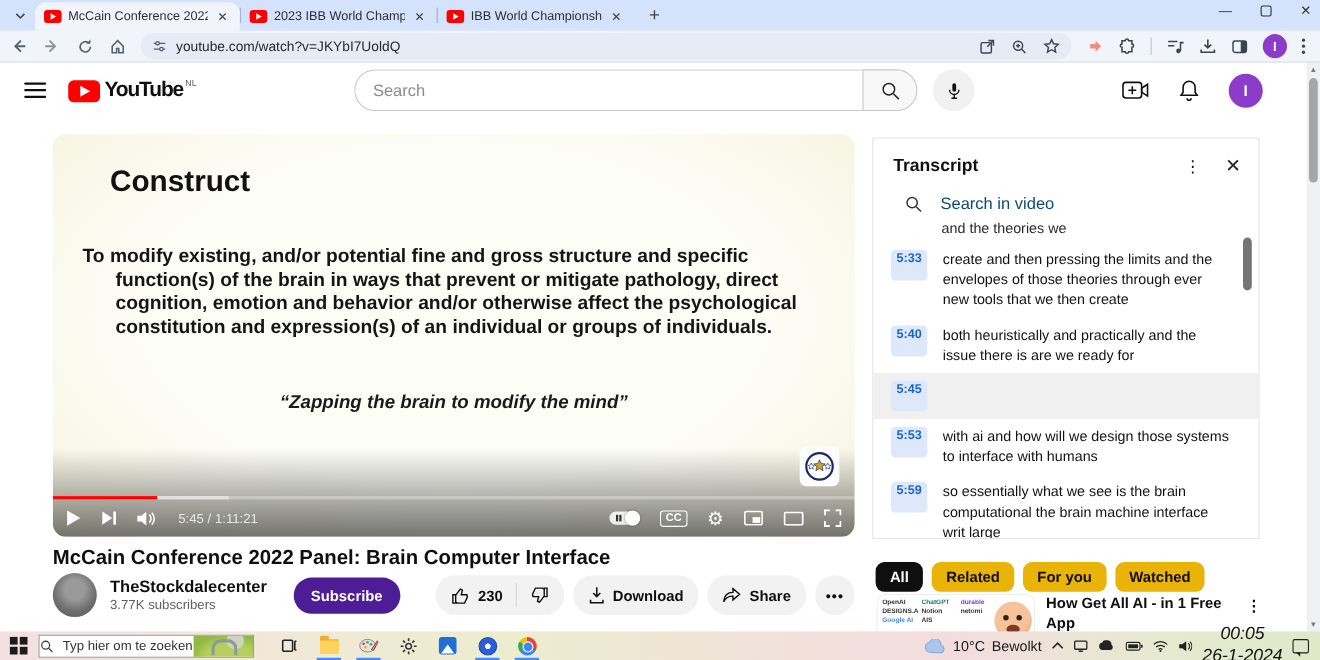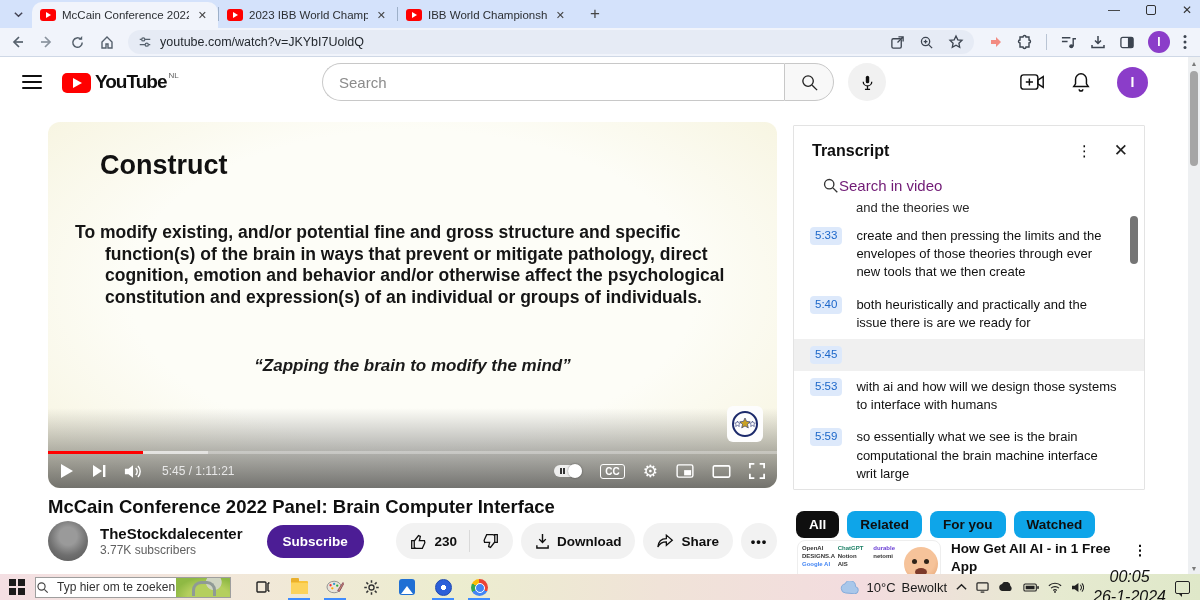--- a/index.html
+++ b/index.html
@@ -86,33 +86,33 @@
   .pill-ic-text { display:flex; align-items:center; gap:7px; padding:0 14px; }
   .more-btn { width:36px; height:36px; border-radius:50%; background:#f2f2f2; display:flex; align-items:center; justify-content:center; font-weight:bold; color:#0f0f0f; letter-spacing:1px; font-size:13px; }
 
   
   .transcript { position:absolute; left:793px; top:125px; width:352px; height:365px; border:1px solid #e3e3e3; border-radius:1px; background:#fff; overflow:hidden; }
   .tr-header { display:flex; align-items:center; padding:14px 16px 10px 18px; }
   .tr-title { font-size:16px; font-weight:bold; color:#0f0f0f; flex:1; }
   .tr-kebab { color:#0f0f0f; font-size:15px; margin-right:22px; }
   .tr-close { font-size:17px; color:#222; }
   .tr-search { display:flex; align-items:center; padding:6px 16px 4px 28px; }
-  .tr-search-ph { font-size:15px; color:#701a75; }
+  .tr-search-ph { font-size:15px; color:#0c4a6e; margin-left:16px; }
   .tr-partial { font-size:13px; color:#2a2a2a; padding-left:62px; height:14px; overflow:hidden; margin-top:2px; }
   .tr-list { position:relative; margin-top:6px; }
   .tr-row { display:flex; padding:7px 26px 7px 16px; }
   .tr-row.current { background:#f0f0f0; }
   .tr-row.current .tr-text { font-weight:600; }
-  .tr-ts { flex:0 0 auto; background:#dde9fb; color:#1b66c9; font-size:11.5px; font-weight:400; border-radius:4px; padding:2px 5px; height:18px; margin-right:14px; }
+  .tr-ts { flex:0 0 auto; background:#dde9fb; color:#1b66c9; font-size:11.5px; font-weight:700; border-radius:4px; padding:2px 5px; height:28px; margin-right:14px; }
   .tr-text { font-size:13px; color:#111; line-height:1.4; }
   .tr-scrollbar { position:absolute; right:6px; top:90px; width:8px; height:48px; background:#757575; border-radius:4px; }
 
   
   .chips { position:absolute; left:796px; top:511px; display:flex; gap:8px; }
-  .chip { height:27px; border-radius:8px; background:#0ea5e9; color:#0f0f0f; font-size:13.5px; font-weight:600; display:flex; align-items:center; padding:0 13px; }
+  .chip { height:27px; border-radius:8px; background:#eab308; color:#0f0f0f; font-size:13.5px; font-weight:600; display:flex; align-items:center; padding:0 13px; }
   .chip.selected { background:#0f0f0f; color:#fff; }
   .rec-item { position:absolute; left:797px; top:540px; width:350px; display:flex; }
   .rec-thumb { width:144px; height:80px; border-radius:8px; background:#fff; border:1px solid #eee; overflow:hidden; position:relative; flex:0 0 auto; }
   .rec-logos { position:absolute; left:4px; top:4px; width:104px; display:grid; grid-template-columns:1fr 1fr 1fr; gap:2px 3px; }
   .rec-logo { font-size:6px; font-weight:bold; color:#333; white-space:nowrap; overflow:hidden; }
   .rec-logo:nth-child(2){color:#1a7f64;} .rec-logo:nth-child(3){color:#6b3fd4;} .rec-logo:nth-child(7){color:#4285F4;}
   .rec-face { position:absolute; right:2px; top:6px; width:34px; height:34px; border-radius:50%; background:radial-gradient(circle at 45% 35%, #f6c39a 55%, #e09a66 100%); }
   .rec-face::before { content:""; position:absolute; left:8px; top:12px; width:5px; height:5px; border-radius:50%; background:#2f2318; box-shadow:12px 0 0 #2f2318; }
   .rec-face::after { content:""; position:absolute; left:11px; top:21px; width:12px; height:8px; border-radius:50%; background:#7c3a2a; }
   .rec-meta { margin-left:10px; flex:1; }

